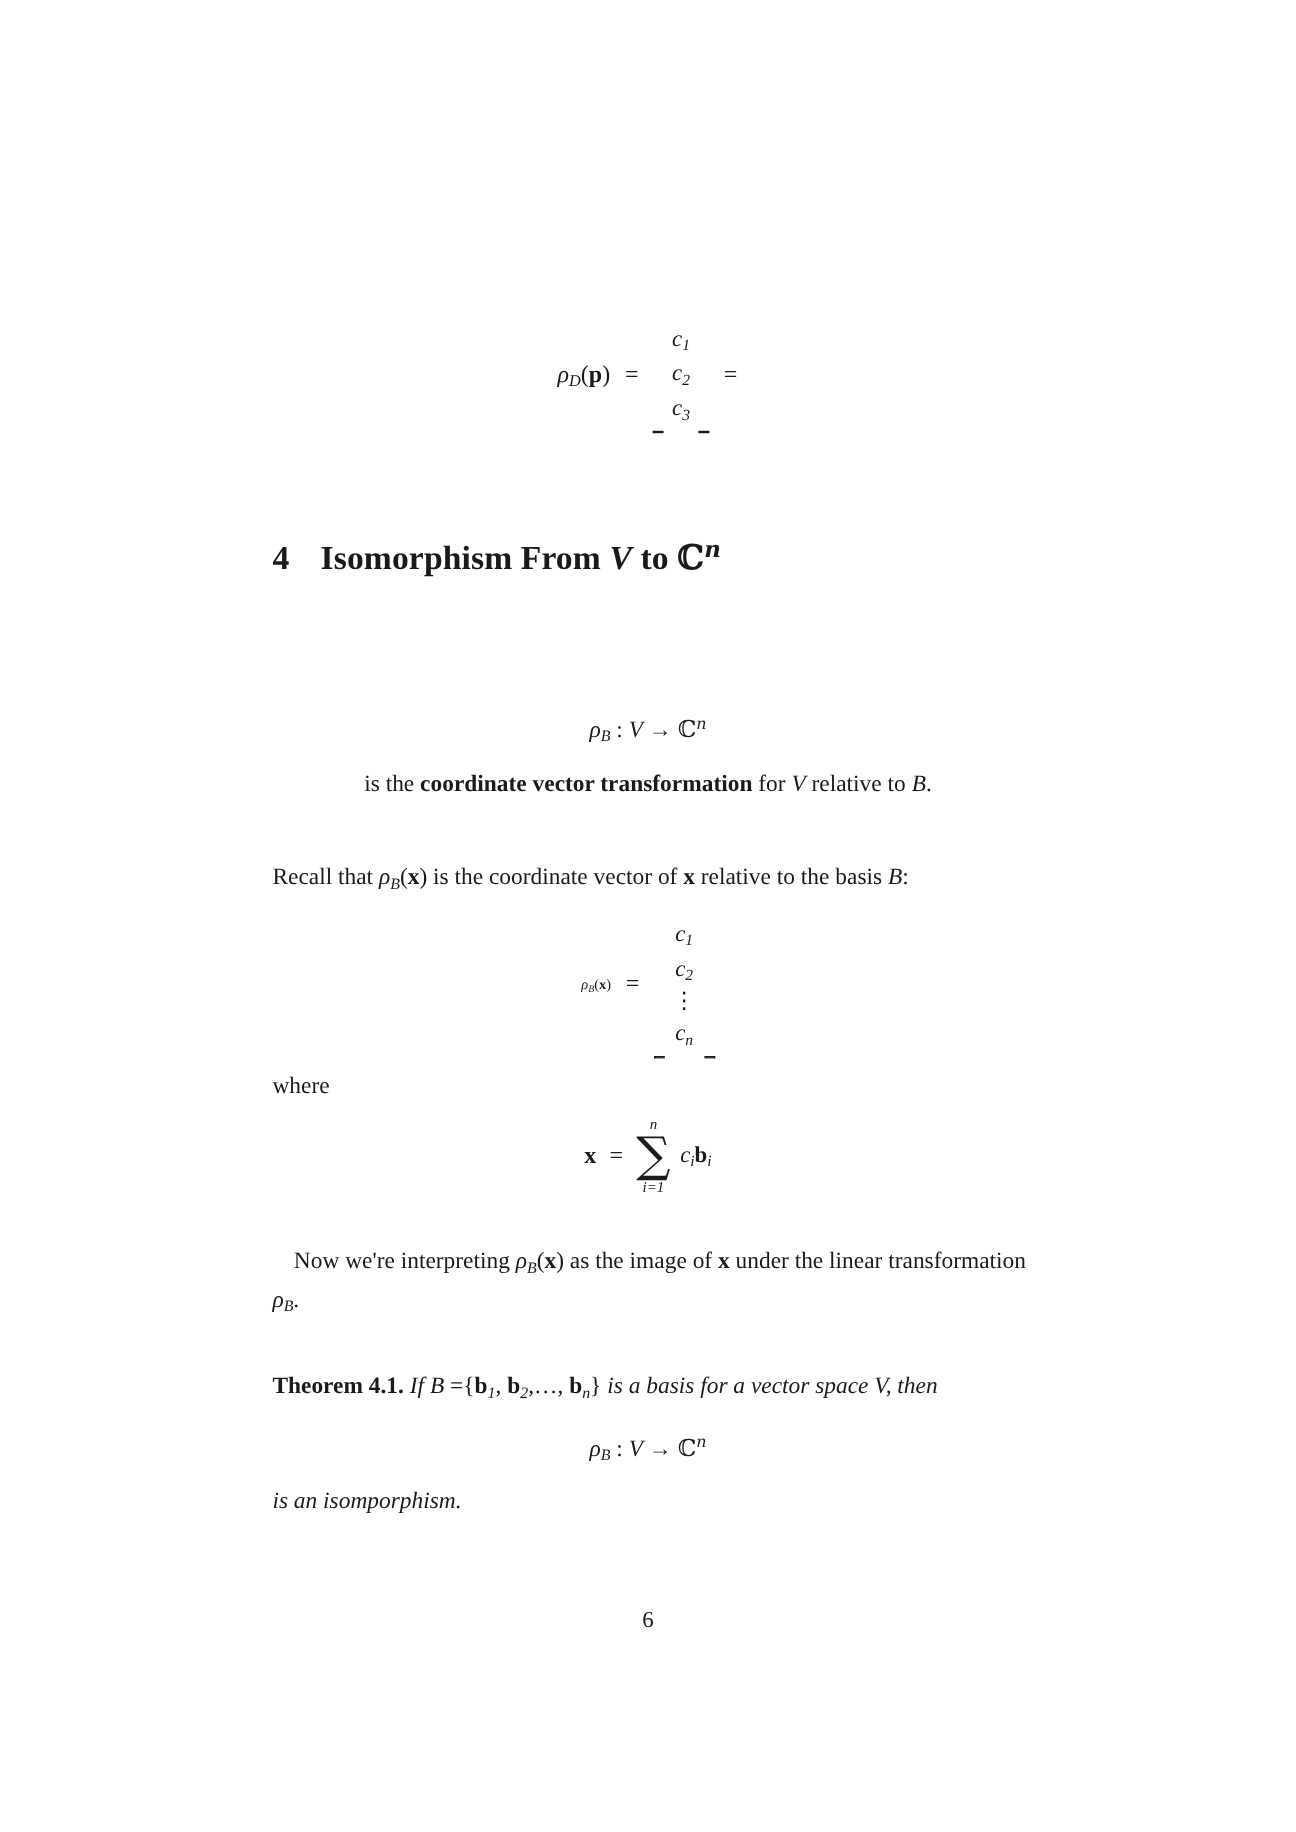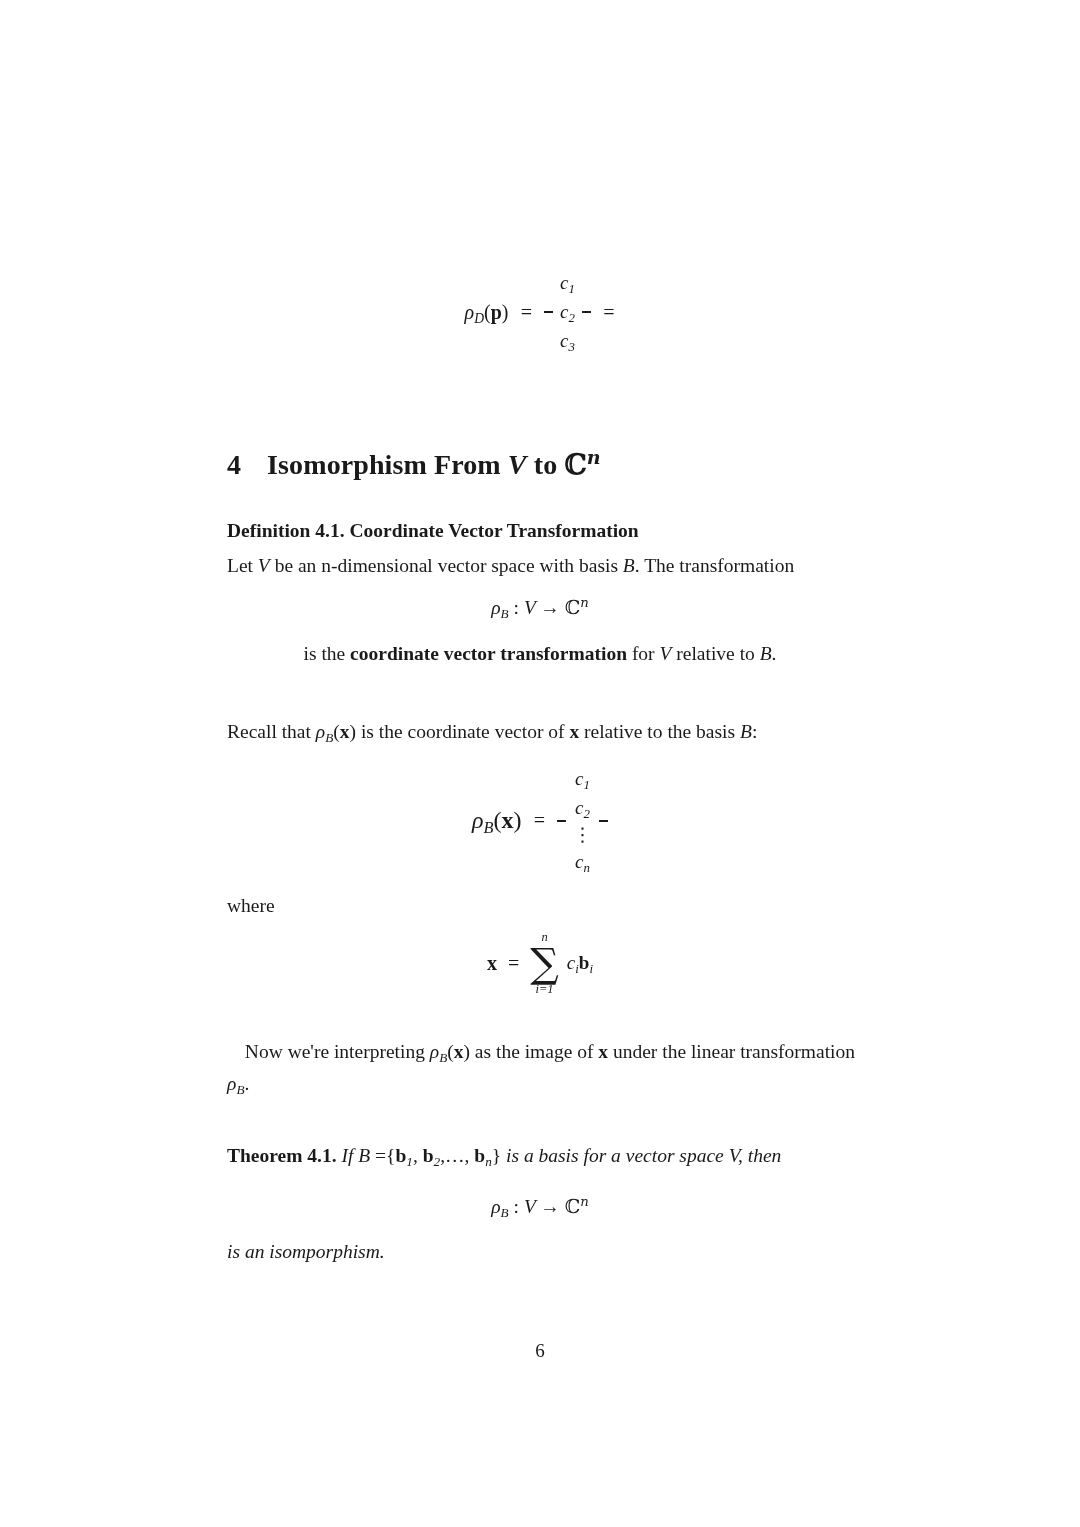--- a/index.html
+++ b/index.html
@@ -71,21 +71,21 @@
 
   
   .eqrow {
     display: flex;
     align-items: center;
     justify-content: center;
     gap: 11px;
   }
   .matrix {
     display: inline-flex;
-    align-items: center;
+    align-items: flex-end;
     position: relative;
     padding: 2px 0;
   }
   .brk {
     width: 9px;
     box-sizing: border-box;
     border-top: 1.7px solid #1a1a1a;
     border-bottom: 1.7px solid #1a1a1a;
   }
   .brk.l { border-left: 1.7px solid #1a1a1a; }
@@ -175,32 +175,20 @@
     </div>
   </div>
 
   <div class="section-heading">
     <span class="num">4</span><span>Isomorphism From</span>
     <span class="it">V</span>
     <span>to</span>
     <span class="bb">ℂ<sup style="font-weight:bold;">n</sup></span>
   </div>
 
-  <div class="blk" style="left:227px; top:515px; width:626px;">
-    <div class="para bf" style="text-align:left;">
-      <span>Definition 4.1.</span>
-      <span>Coordinate Vector Transformation</span>
-    </div>
-    <div class="para" style="margin-top:3px;">
-      <span>Let</span>
-      <span class="it">V</span>
-      <span>be an n-dimensional vector space with basis</span>
-      <span class="it">B</span><span>. The transformation</span>
-    </div>
-  </div>
 
   <div class="blk display" style="left:0; right:0; top:596px;">
     <span class="math">
       <span>ρ</span><sub>B</sub>
       <span class="up">:</span>
       <span>V</span>
       <span class="up">→</span>
       <span class="bb">ℂ<sup>n</sup></span>
     </span>
   </div>
@@ -218,21 +206,21 @@
     <span>Recall that</span>
     <span class="math"><span>ρ</span><sub>B</sub><span class="up">(<span class="vec">x</span>)</span></span>
     <span>is the coordinate vector of</span>
     <span class="vec">x</span>
     <span>relative to the basis</span>
     <span class="it">B</span><span>:</span>
   </div>
 
   <div class="blk" style="left:0; right:0; top:758px;">
     <div class="eqrow">
-      <span class="math" style="font-size:24px;">
+      <span class="math" style="font-size:12px;">
         <span>ρ</span><sub>B</sub><span class="up">(<span class="vec">x</span>)</span>
       </span>
       <span class="math up" style="font-size:20px;">=</span>
       <span class="matrix">
         <span class="brk l"></span>
         <span class="mcells">
           <div class="math"><span>c</span><sub>1</sub></div>
           <div class="math"><span>c</span><sub>2</sub></div>
           <div class="vdots">⋮</div>
           <div class="math"><span>c</span><sub>n</sub></div>

